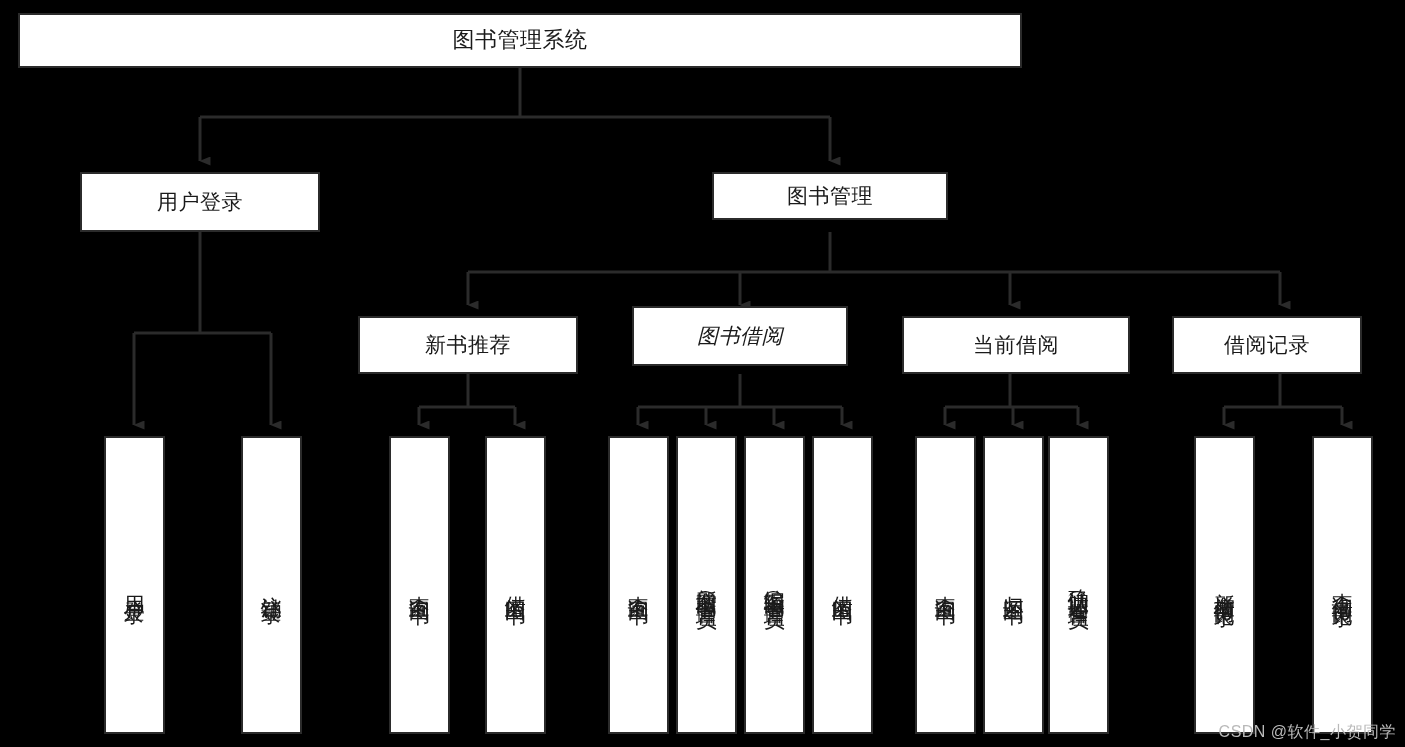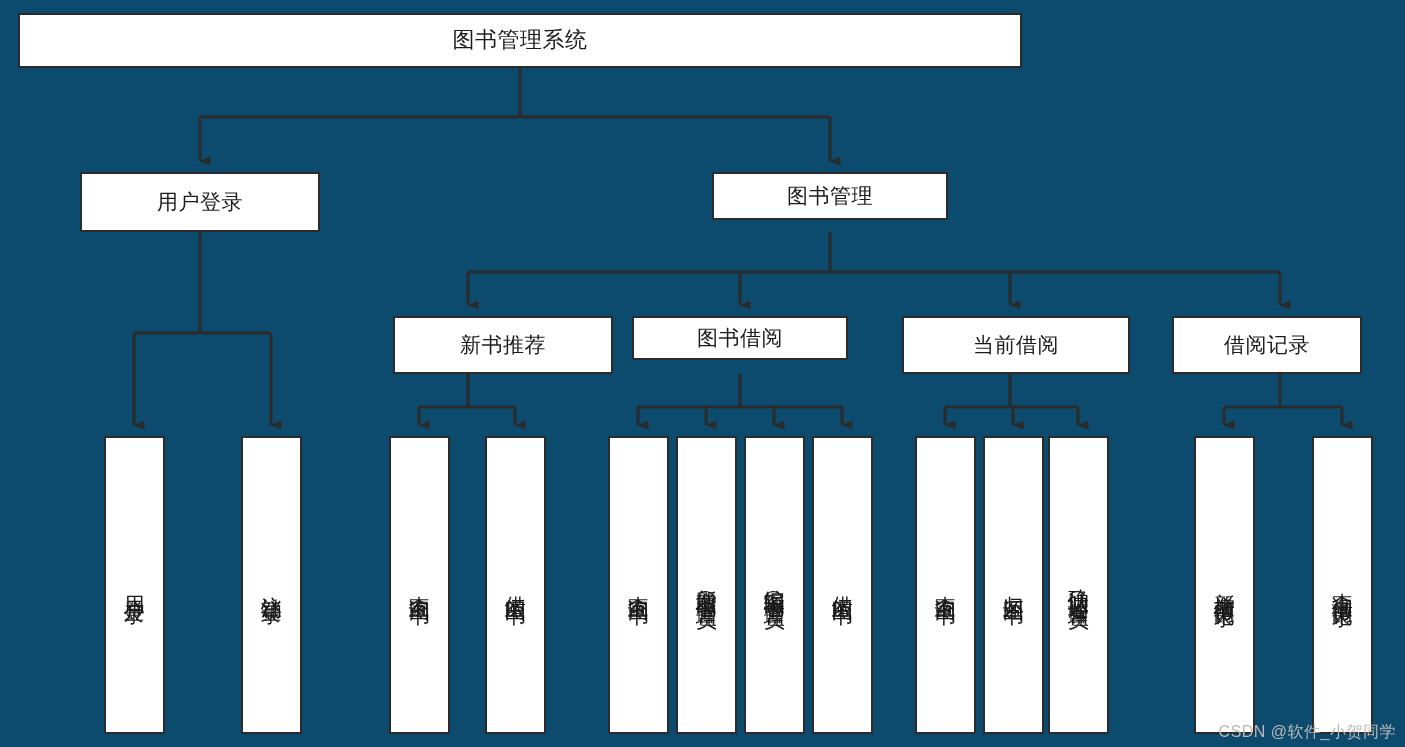--- a/index.html
+++ b/index.html
@@ -8,21 +8,21 @@
     padding: 0;
     background: #ffffff;
   }
   body {
     font-family: "Liberation Sans", "DejaVu Sans", sans-serif;
   }
   #canvas {
     position: relative;
     width: 1405px;
     height: 747px;
-    background: #0c4a6e;
+    background: #000000;
     overflow: hidden;
   }
   #diagram-svg {
     position: absolute;
     left: 0;
     top: 0;
     width: 1405px;
     height: 747px;
   }
   .node {
@@ -117,24 +117,24 @@
     <span class="node-label">图书管理系统</span>
   </div>
 
   <div class="node level2" style="left: 80px; top: 172px; width: 240px; height: 60px;">
     <span class="node-label">用户登录</span>
   </div>
   <div class="node level2" style="left: 712px; top: 172px; width: 236px; height: 48px;">
     <span class="node-label">图书管理</span>
   </div>
 
-  <div class="node level3" style="left: 358px; top: 316px; width: 220px; height: 58px; margin-left: 35px;">
+  <div class="node level3" style="left: 358px; top: 316px; width: 220px; height: 58px;">
     <span class="node-label">新书推荐</span>
   </div>
-  <div class="node level3" style="left: 632px; top: 316px; width: 216px; height: 44px;">
+  <div class="node level3" style="left: 632px; top: 306px; width: 216px; height: 60px; font-style: italic;">
     <span class="node-label">图书借阅</span>
   </div>
   <div class="node level3" style="left: 902px; top: 316px; width: 228px; height: 58px;">
     <span class="node-label">当前借阅</span>
   </div>
   <div class="node level3" style="left: 1172px; top: 316px; width: 190px; height: 58px;">
     <span class="node-label">借阅记录</span>
   </div>
 
   <div class="node vertical" style="left: 104px; top: 436px; width: 61px; height: 298px;">

